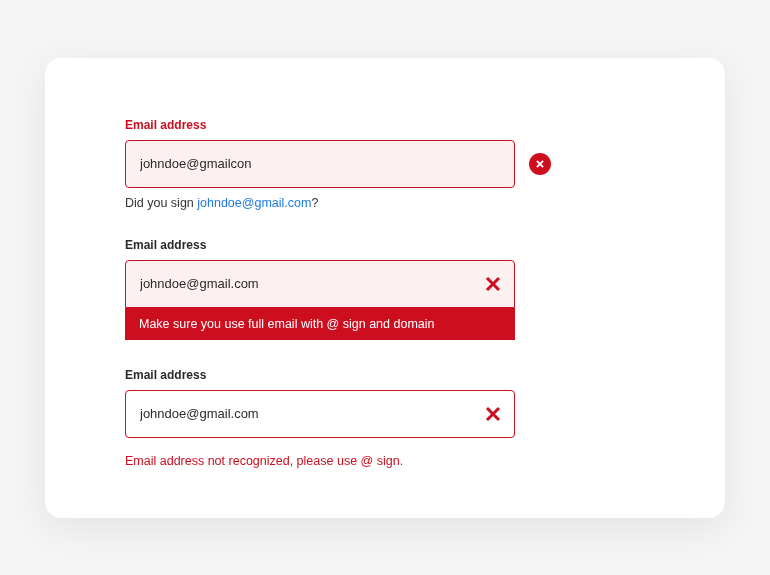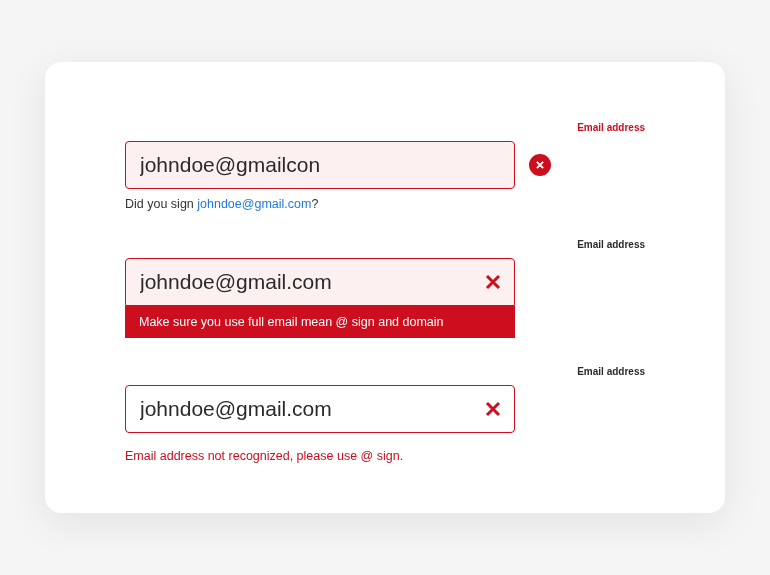--- a/index.html
+++ b/index.html
@@ -16,38 +16,37 @@
       background: #fff;
       border-radius: 16px;
       box-shadow: 0 10px 40px rgba(0,0,0,0.08);
       width: 680px;
       padding: 60px 80px 50px 80px;
     }
     .form-group { margin-bottom: 28px; position: relative; }
     .form-group:last-child { margin-bottom: 0; }
 
     .label {
-      font-size: 10px;
+      font-size: 12px;
       font-weight: 700;
       color: #2a2a2a;
       display: block;
       margin-bottom: 8px;
-      text-align: right;
     }
     .label.error { color: #cc0e1e; }
 
     .input-row { display: flex; align-items: center; gap: 14px; }
     .input-wrapper { position: relative; flex: 0 0 390px; }
 
     .text-input {
       width: 100%;
       height: 48px;
       border: 1.5px solid #cc0e1e;
       border-radius: 4px;
-      font-size: 21px;
+      font-size: 13px;
       color: #2a2a2a;
       padding: 0 14px;
       outline: none;
       background: #fff;
     }
     .text-input.bg-tint { background: #fdf0f1; }
 
     .inside-x {
       position: absolute;
       right: 14px;
@@ -118,21 +117,21 @@
   <div class="form-group group2">
     <label class="label">Email address</label>
     <div class="input-wrapper" style="flex:none;width:390px;">
       <input type="text" class="text-input bg-tint" value="johndoe@gmail.com" style="">
       <span class="inside-x">
         <svg viewBox="0 0 16 16" fill="none">
             <path d="M2 2 L14 14 M14 2 L2 14"></path>
           </svg>
       </span>
     </div>
-    <div class="error-banner">Make sure you use full email mean @ sign and domain</div>
+    <div class="error-banner">Make sure you use full email with @ sign and domain</div>
   </div>
 
   <div class="form-group">
     <label class="label">Email address</label>
     <div class="input-wrapper" style="flex:none;width:390px;">
       <input type="text" class="text-input" value="johndoe@gmail.com" style="">
       <span class="inside-x">
         <svg viewBox="0 0 16 16" fill="none">
             <path d="M2 2 L14 14 M14 2 L2 14"></path>
           </svg>

